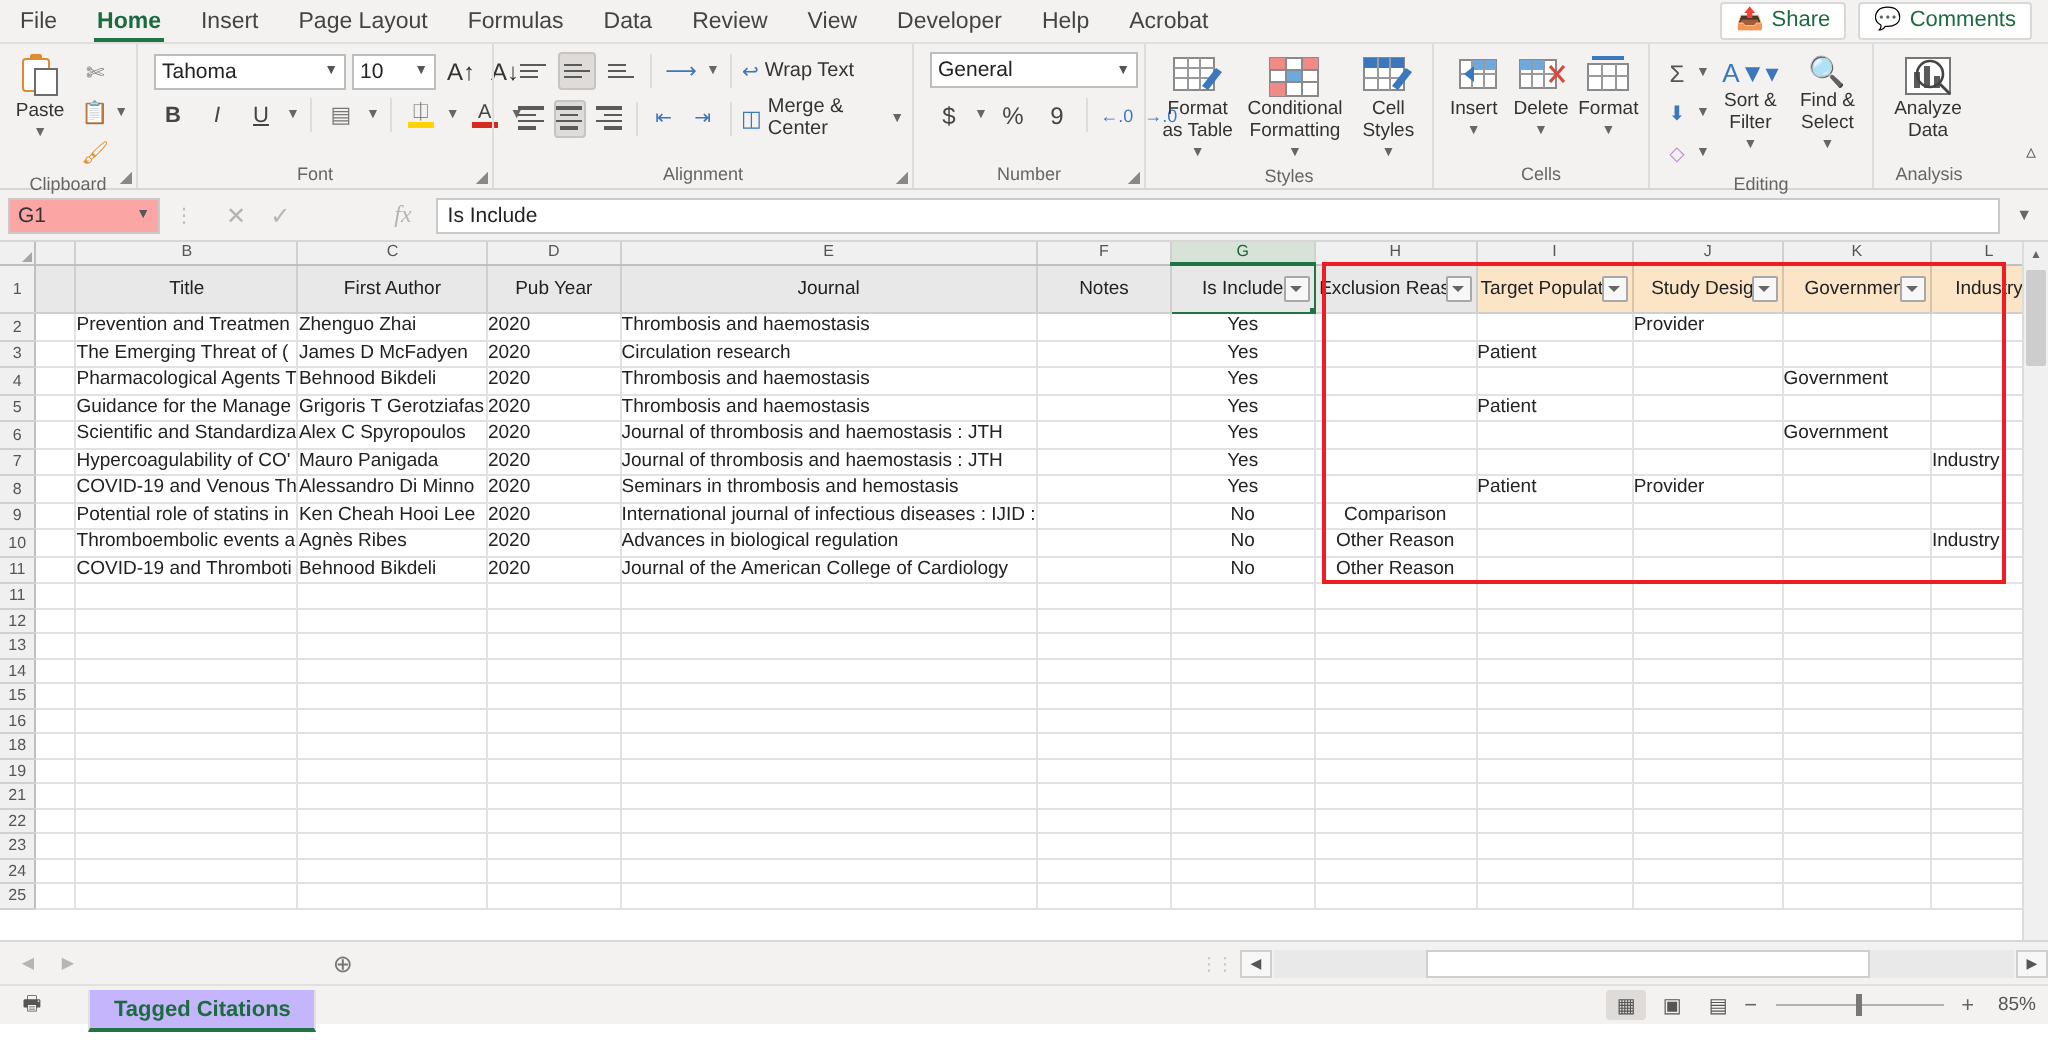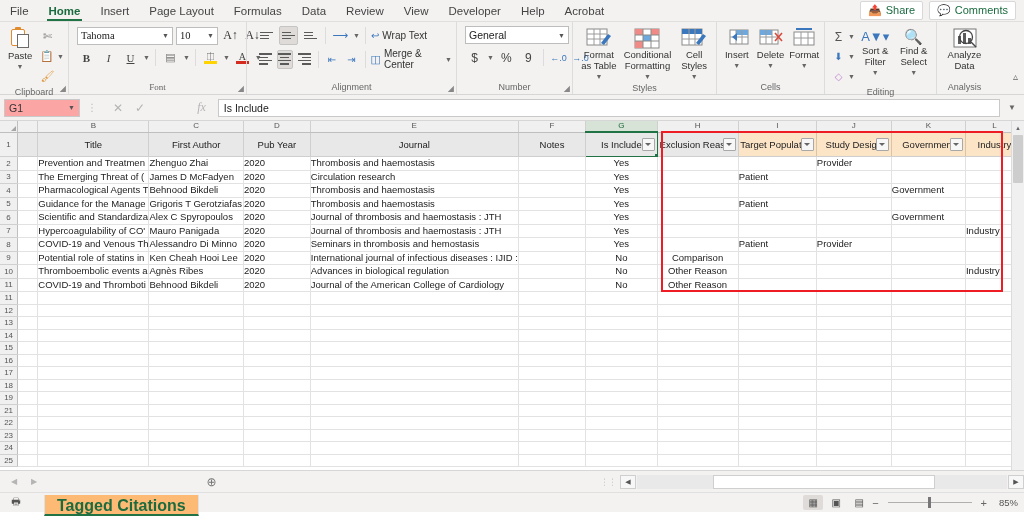--- a/index.html
+++ b/index.html
@@ -180,21 +180,21 @@
   .vs-thumb { position:absolute; top:14px; left:1px; right:1px; height:48px;
     background:#cdcdcd; border-radius:1px; cursor:pointer; }
 
   
   .sheetbar {
     height:22px; background:#f3f2f1; display:flex; align-items:center;
     border-top:1px solid #d6d6d6; padding-left:4px; position:relative;
   }
   .nav-arrow { width:20px; text-align:center; font-size:8px; color:#b5b5b5; cursor:pointer; }
   .sheettab {
-    background:#fdba74; font-size:16px; font-weight:bold; color:#1b6b3f;
+    background:#c4b5fd; font-size:11px; font-weight:bold; color:#1b6b3f;
     padding:0 12px; height:21px; line-height:21px; cursor:pointer;
     border-bottom:2px solid #217346; border-left:1px solid #e0e0e0;
     border-right:1px solid #e0e0e0;
     margin-top:47px;
   }
   .addsheet {
     width:26px; text-align:center; font-size:12px; color:#777; cursor:pointer;
   }
   .hsplit { margin-left:auto; display:flex; align-items:center; }
   .hs-grip { color:#c4c4c4; font-size:9px; letter-spacing:-1px; padding:0 4px; cursor:col-resize;}
@@ -277,21 +277,21 @@
           </div>
           <div class="sbtn">
             <span style="color:#e0912f;">🖌</span>
           </div>
         </div>
       </div>
       <div class="rgroup-label">Clipboard</div>
       <div class="dlg">◢</div>
     </div>
 
-    <div class="rgroup" style="width:178px;font-family:Liberation Serif, serif;">
+    <div class="rgroup" style="width:178px;">
       <div class="rgroup-body" style="flex-direction:column;gap:3px;padding-left:4px;">
         <div class="smallrow">
           <div class="fontbox">
             <span>Tahoma</span>
             <span class="boxcaret">▼</span>
           </div>
           <div class="fontsize">
             <span>10</span>
             <span class="boxcaret">▼</span>
           </div>
@@ -550,21 +550,21 @@
         <div class="bigbtn" style="width:40px;">
           <span style="font-size:15px;line-height:17px;color:#666;">🔍</span>
           <span style="white-space:normal;">Find &amp; Select</span>
           <span class="caret">▼</span>
         </div>
       </div>
       <div class="rgroup-label">Editing</div>
     </div>
 
     <div class="rgroup" style="width:56px;">
-      <div class="rgroup-body" style="justify-content:center;">
+      <div class="rgroup-body" style="">
         <div class="bigbtn" style="width:46px;">
           <svg class="gridicon" viewBox="0 0 26 21">
             <rect x="2" y="1" width="22" height="18" fill="#fff" stroke="#777"></rect>
             <rect x="6" y="8" width="3" height="8" fill="#5b5b5b"></rect>
             <rect x="11" y="5" width="3" height="11" fill="#5b5b5b"></rect>
             <rect x="16" y="10" width="3" height="6" fill="#5b5b5b"></rect>
             <circle cx="14" cy="9" r="6.5" fill="none" stroke="#444" stroke-width="1.3"></circle>
             <path d="M19 14l5 5" stroke="#444" stroke-width="1.4" fill="none"></path>
           </svg>
           <span style="white-space:normal;">Analyze Data</span>
@@ -901,35 +901,20 @@
             <td class="cell"></td>
             <td class="cell"></td>
             <td class="cell"></td>
             <td class="cell"></td>
             <td class="cell"></td>
             <td class="cell"></td>
             <td class="cell"></td>
             <td class="cell"></td>
           </tr>
           <tr>
-            <td class="rowhdr">17</td>
-            <td class="cell"></td>
-            <td class="cell"></td>
-            <td class="cell"></td>
-            <td class="cell"></td>
-            <td class="cell"></td>
-            <td class="cell"></td>
-            <td class="cell"></td>
-            <td class="cell"></td>
-            <td class="cell"></td>
-            <td class="cell"></td>
-            <td class="cell"></td>
-            <td class="cell"></td>
-          </tr>
-          <tr>
             <td class="rowhdr">18</td>
             <td class="cell"></td>
             <td class="cell"></td>
             <td class="cell"></td>
             <td class="cell"></td>
             <td class="cell"></td>
             <td class="cell"></td>
             <td class="cell"></td>
             <td class="cell"></td>
             <td class="cell"></td>

